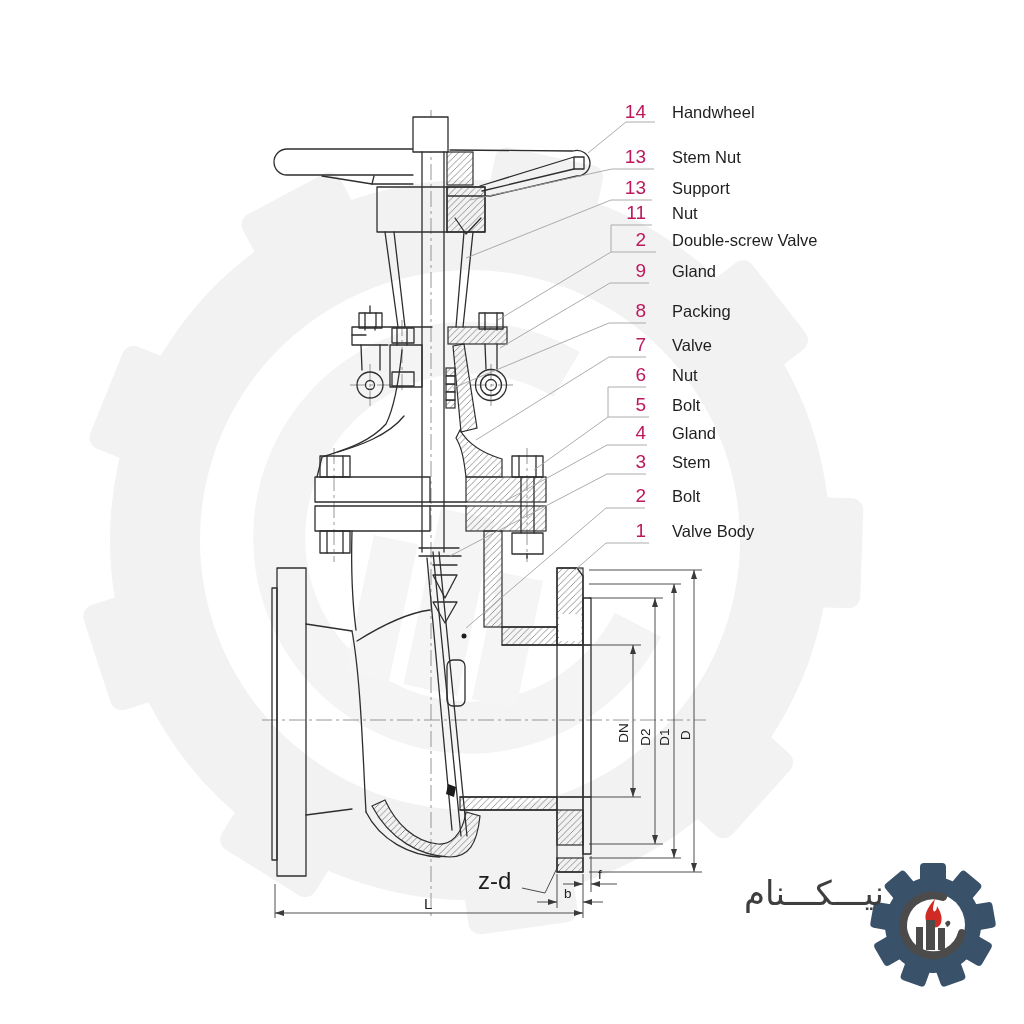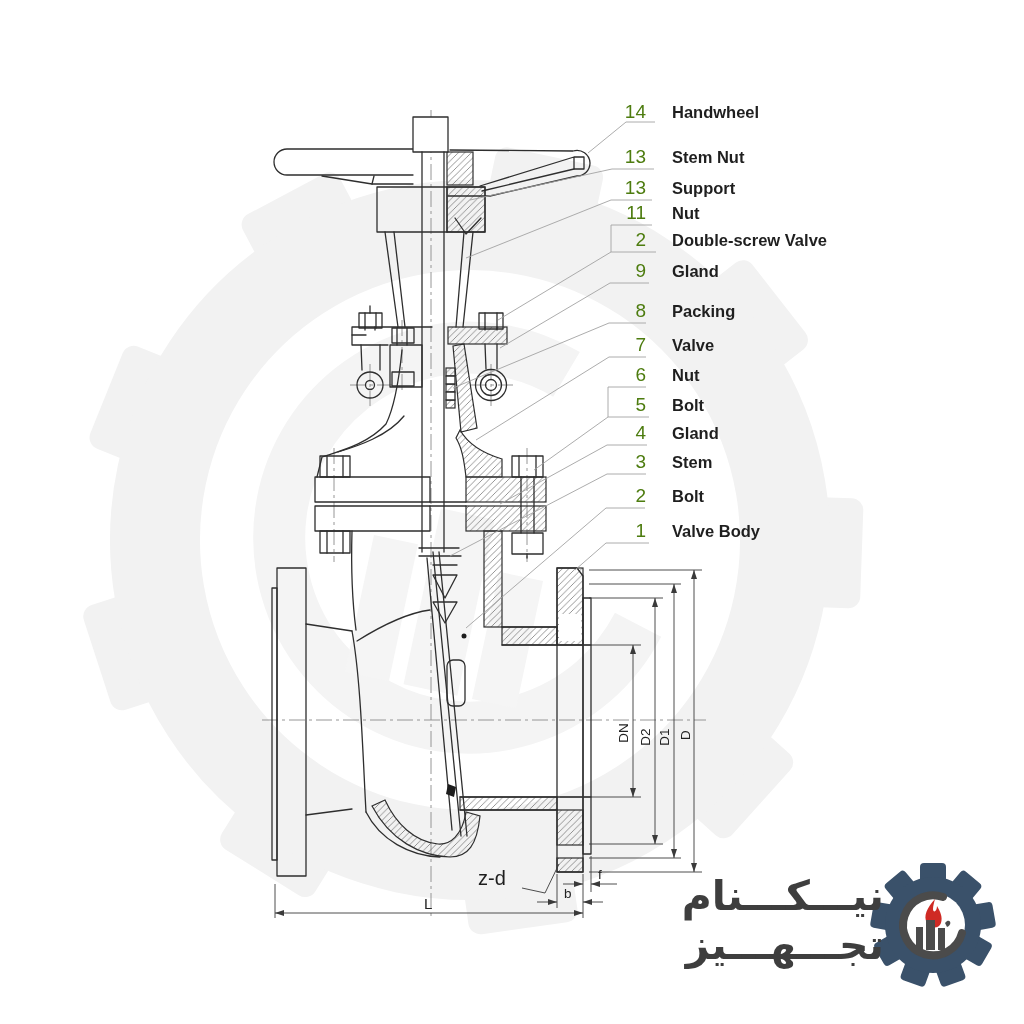--- a/index.html
+++ b/index.html
@@ -1,29 +1,29 @@
 <!DOCTYPE html>
 <html><head>
 <meta charset="utf-8">
 <style>
   html,body{margin:0;padding:0;background:#ffffff;}
   #stage{position:relative;width:1024px;height:1024px;background:#ffffff;overflow:hidden;
          font-family:"Liberation Sans","DejaVu Sans",sans-serif;}
   #drawing-svg{position:absolute;left:0;top:0;}
   .part-row{position:absolute;height:22px;display:flex;align-items:center;color:#1f1f1f;}
-  .part-num{position:absolute;left:596px;width:50px;text-align:right;font-size:19px;color:#4d7c0f;}
-  .part-label{position:absolute;left:672px;font-size:16.5px;white-space:nowrap;color:#1f1f1f;font-weight:bold;}
+  .part-num{position:absolute;left:596px;width:50px;text-align:right;font-size:19px;color:#be185d;}
+  .part-label{position:absolute;left:672px;font-size:16.5px;white-space:nowrap;color:#1f1f1f;}
   .dim-vert{position:absolute;width:44px;height:16px;font-size:13.5px;color:#222;
             text-align:center;transform:rotate(-90deg);transform-origin:center;}
   .dim-horiz{position:absolute;font-size:13.5px;color:#222;}
-  .dim-zd{position:absolute;font-size:20px;color:#1d1d1d;}
+  .dim-zd{position:absolute;font-size:24px;color:#1d1d1d;}
   .dim-L{position:absolute;font-size:15px;color:#222;}
   .logo-text{position:absolute;left:662px;width:222px;text-align:right;
-             font-family:"DejaVu Sans",sans-serif;font-weight:bold;color:#3e3e3e;
-             font-size:41px;line-height:1.0;direction:rtl;}
+             font-family:"DejaVu Sans",sans-serif;font-weight:normal;color:#3e3e3e;
+             font-size:34px;line-height:1.0;direction:rtl;}
 </style>
 </head>
 <body>
 
 <div id="stage">
 
 <svg id="drawing-svg" width="1024" height="1024" viewBox="0 0 1024 1024">
   <defs>
     <pattern id="h" width="6.5" height="6.5" patternUnits="userSpaceOnUse">
       <path d="M-1,1 l2,-2 M0,6.5 l6.5,-6.5 M5.5,7.5 l2,-2" stroke="#6a6a6a" stroke-width="0.7" fill="none"></path>
@@ -333,15 +333,14 @@
   <div class="dim-vert" style="left:602px;top:725px">DN</div>
   <div class="dim-vert" style="left:624px;top:729px">D2</div>
   <div class="dim-vert" style="left:643px;top:729px">D1</div>
   <div class="dim-vert" style="left:664px;top:727px">D</div>
   <div class="dim-zd" style="left:478px;top:867px">z-d</div>
   <div class="dim-horiz" style="left:564px;top:886px">b</div>
   <div class="dim-horiz" style="left:598px;top:867px">f</div>
   <div class="dim-L" style="left:424px;top:895px">L</div>
 
   <div class="logo-text" style="top:876px">نیـــکـــنام</div>
-  <div class="logo-text" style="top:925px">تجـــهـــیز</div>
 
 </div>
 
 </body></html>

